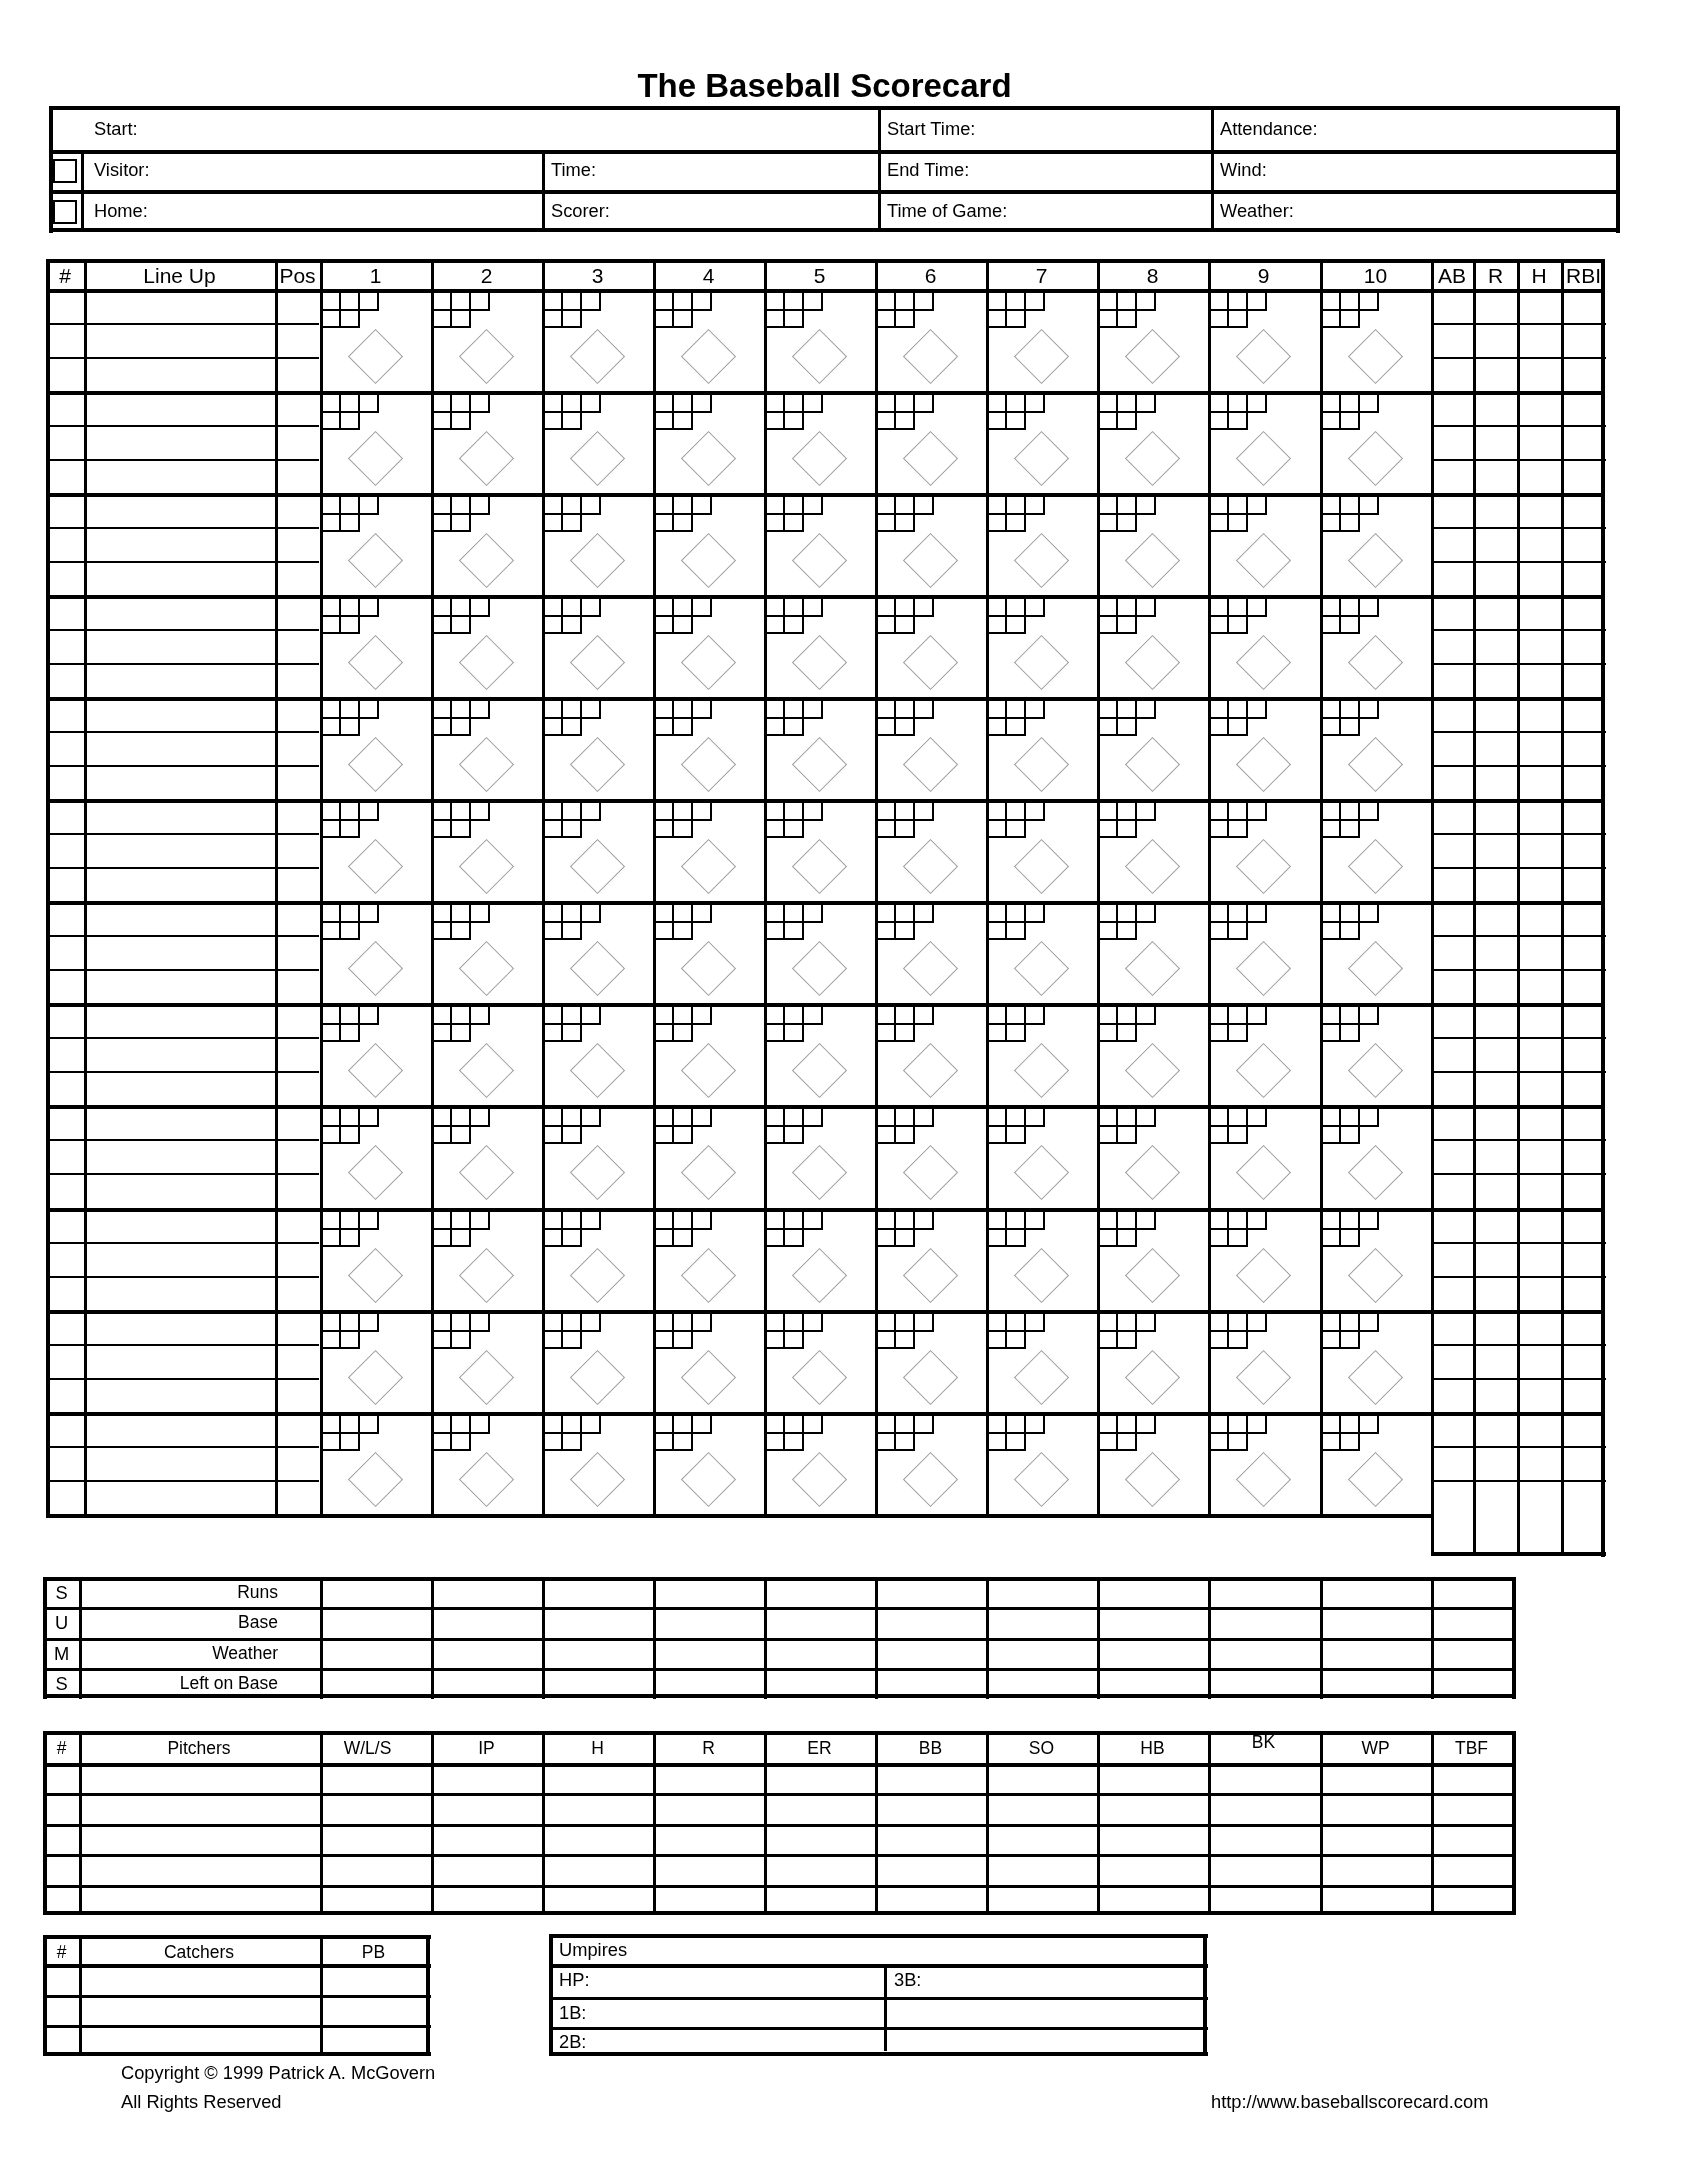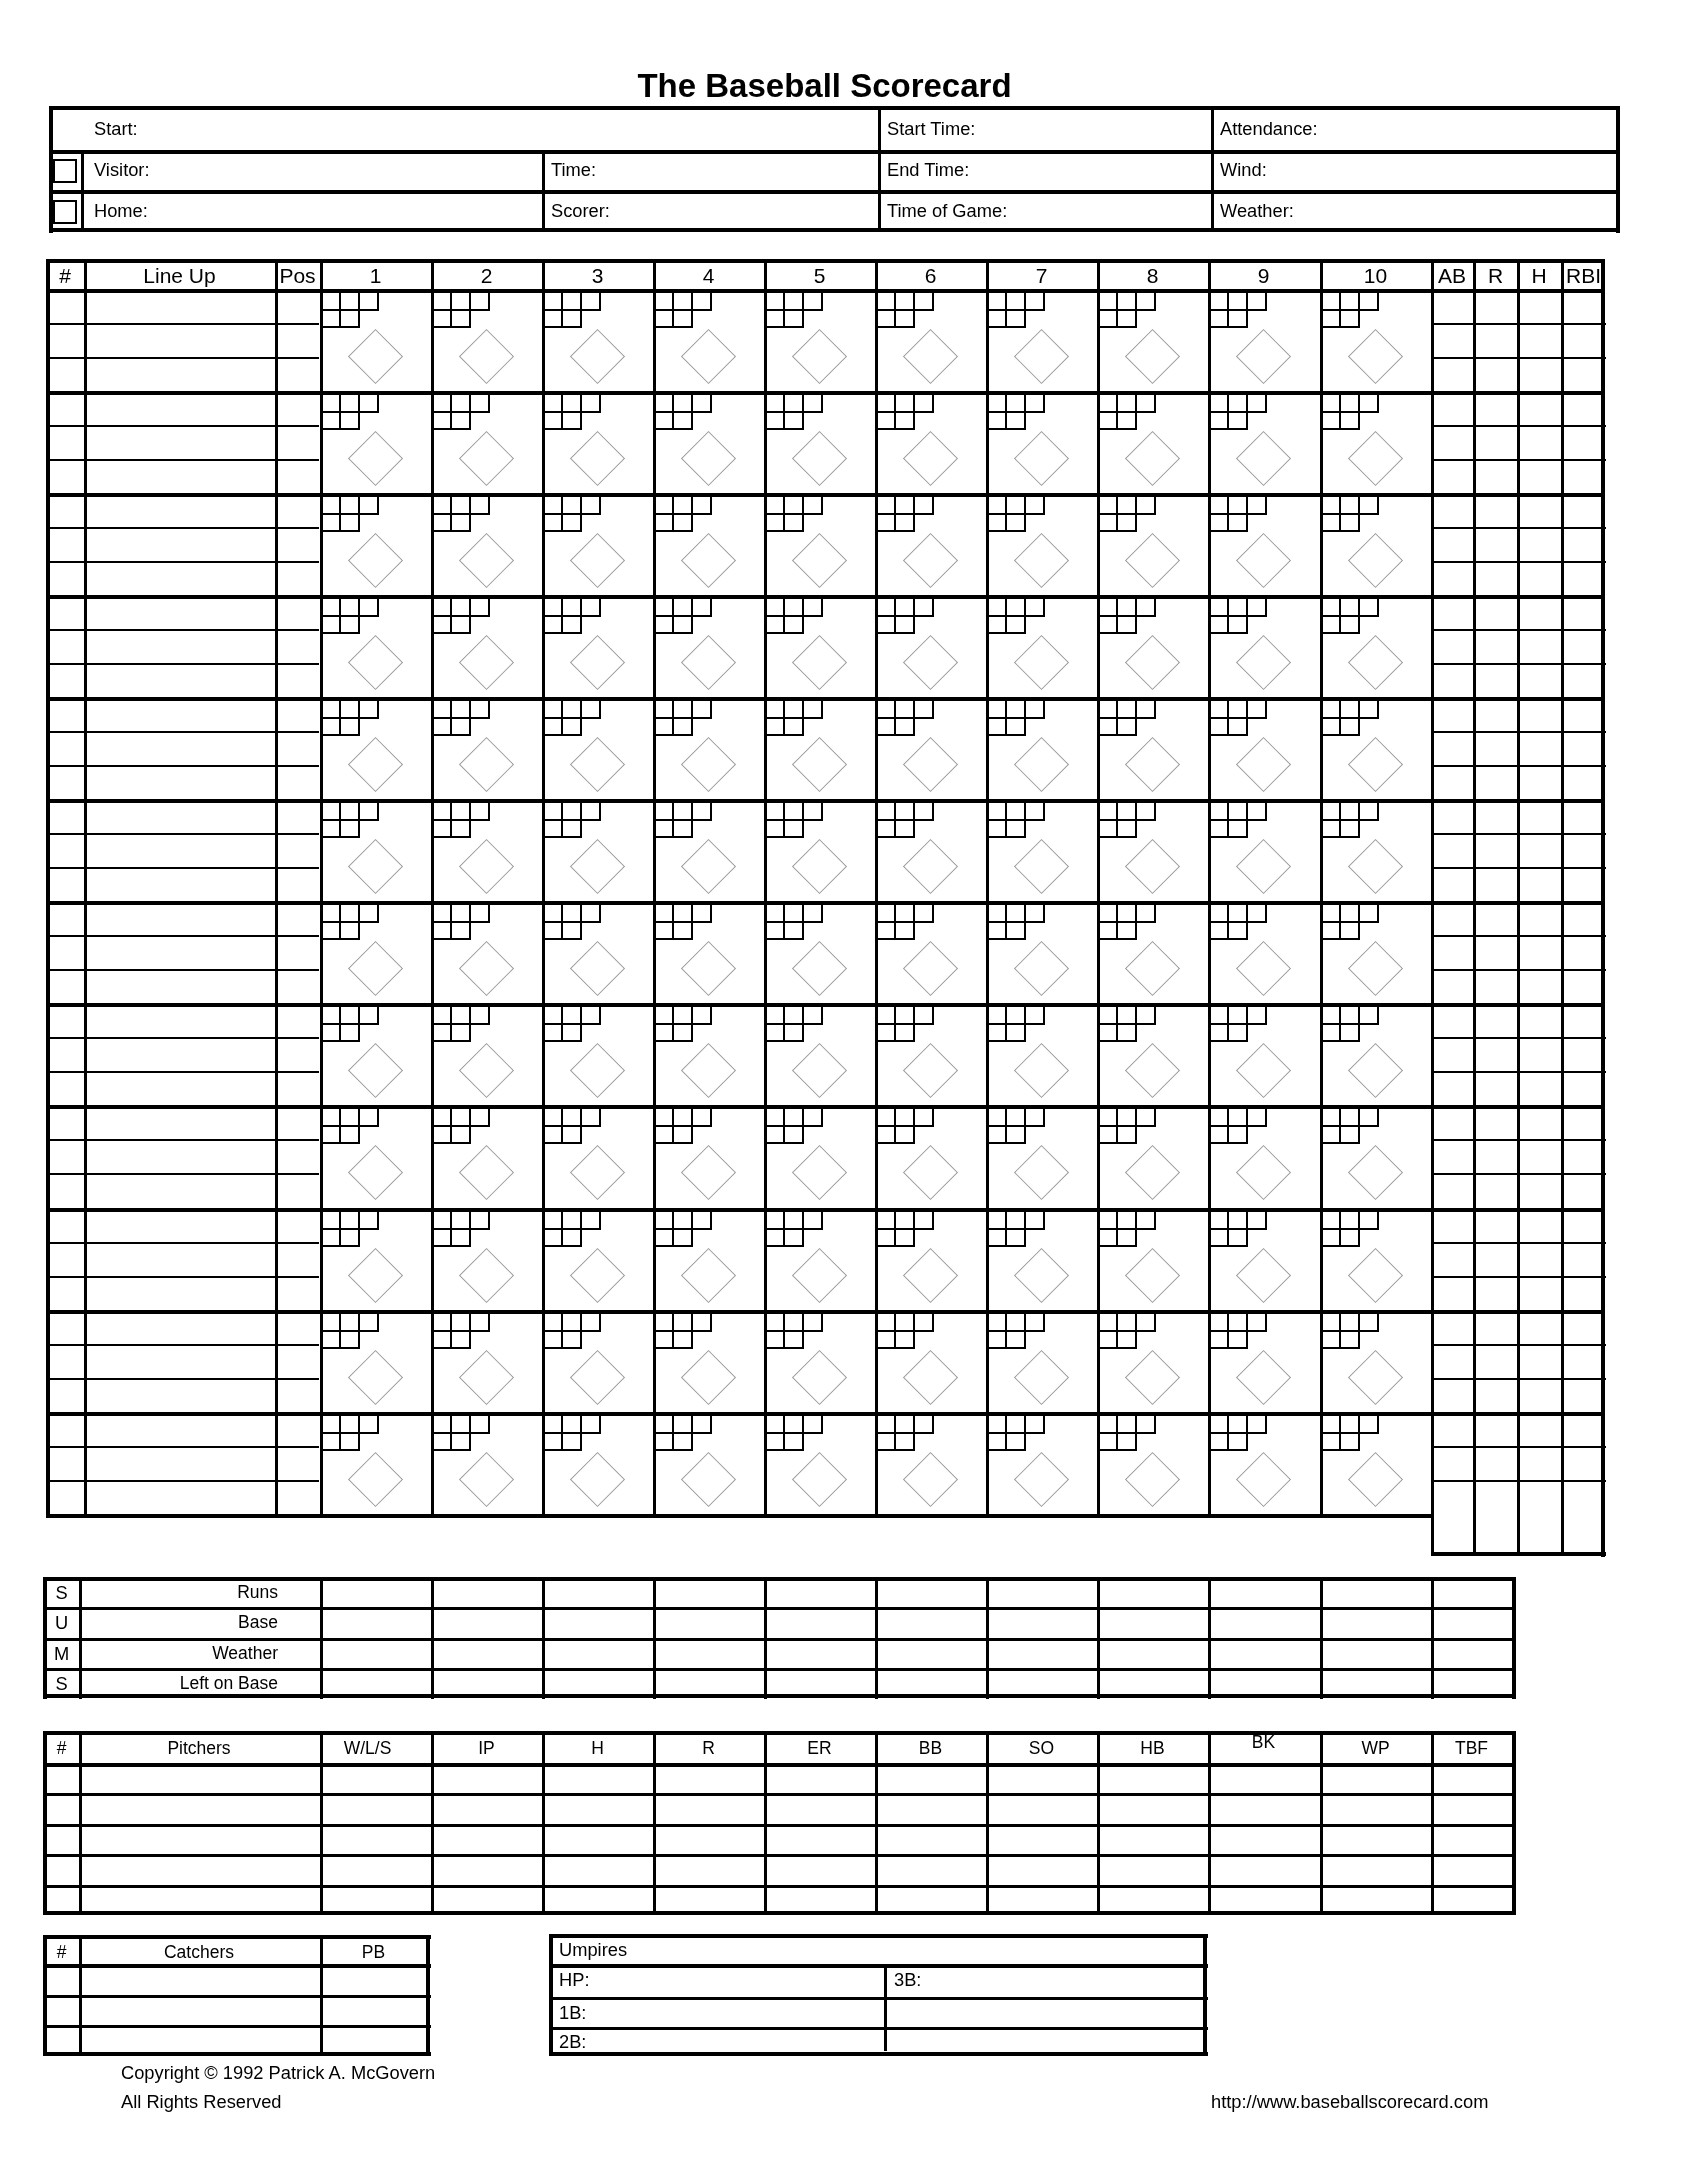--- a/index.html
+++ b/index.html
@@ -77,21 +77,21 @@
   <div class="cellA" style="left:553px;top:1968px;width:331px;height:29px"></div>
   <div class="cellA" style="left:887px;top:1968px;width:316px;height:29px"></div>
   <div class="cellA" style="left:553px;top:1999px;width:331px;height:28px"></div>
   <div class="cellA" style="left:553px;top:2030px;width:331px;height:22px"></div>
   <div class="t f21" style="left:559px;top:1934px;height:31px">Umpires</div>
   <div class="t f21" style="left:559px;top:1964px;height:32px">HP:</div>
   <div class="t f21" style="left:894px;top:1964px;height:32px">3B:</div>
   <div class="t f21" style="left:559px;top:1997px;height:31px">1B:</div>
   <div class="t f21" style="left:559px;top:2027px;height:29px">2B:</div>
 
-  <div class="t f21" style="left:121px;top:2061px;height:24.5px">Copyright © 1992 Patrick A. McGovern</div>
+  <div class="t f21" style="left:121px;top:2061px;height:24.5px">Copyright © 1999 Patrick A. McGovern</div>
   <div class="t f21" style="left:121px;top:2090px;height:24.5px">All Rights Reserved</div>
   <div class="t f21" style="left:1211px;top:2090px;height:24.5px">http://www.baseballscorecard.com</div>
 
 <div class="ln" style="left: 46px; top: 259px; width: 1559px; height: 4.4px;"></div>
     <div class="ln" style="left: 46px; top: 259px; width: 4.4px; height: 1259px;"></div>
     <div class="ln" style="left: 1601px; top: 259px; width: 4.4px; height: 1298px;"></div>
     <div class="ln" style="left: 46px; top: 1514px; width: 1387px; height: 4.4px;"></div>
     <div class="ln" style="left: 1431px; top: 1552px; width: 175px; height: 4.4px;"></div>
     <div class="ln" style="left: 46px; top: 289px; width: 1559px; height: 3.5px;"></div>
     <div class="ln" style="left: 84px; top: 259px; width: 2.6px; height: 1255px;"></div>

